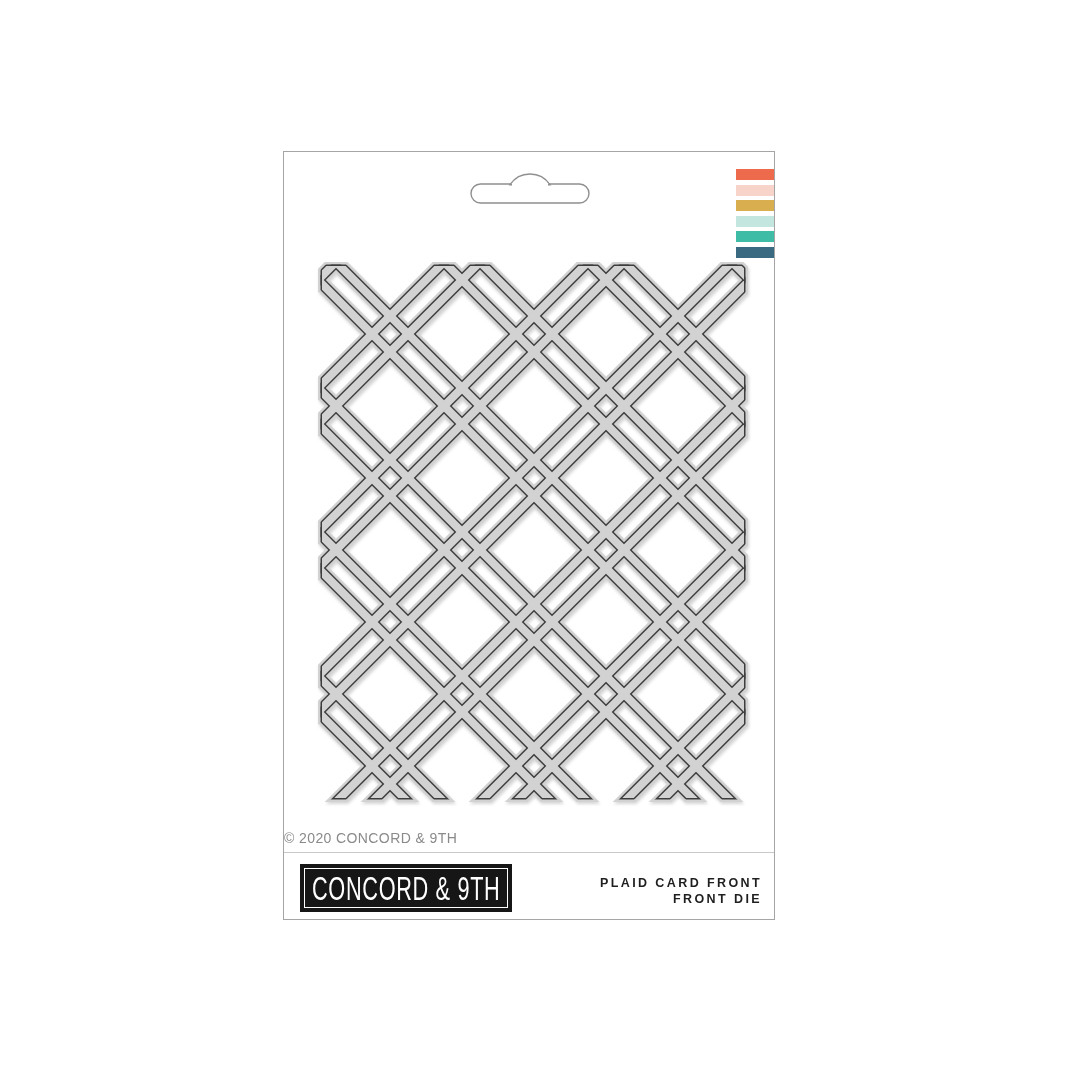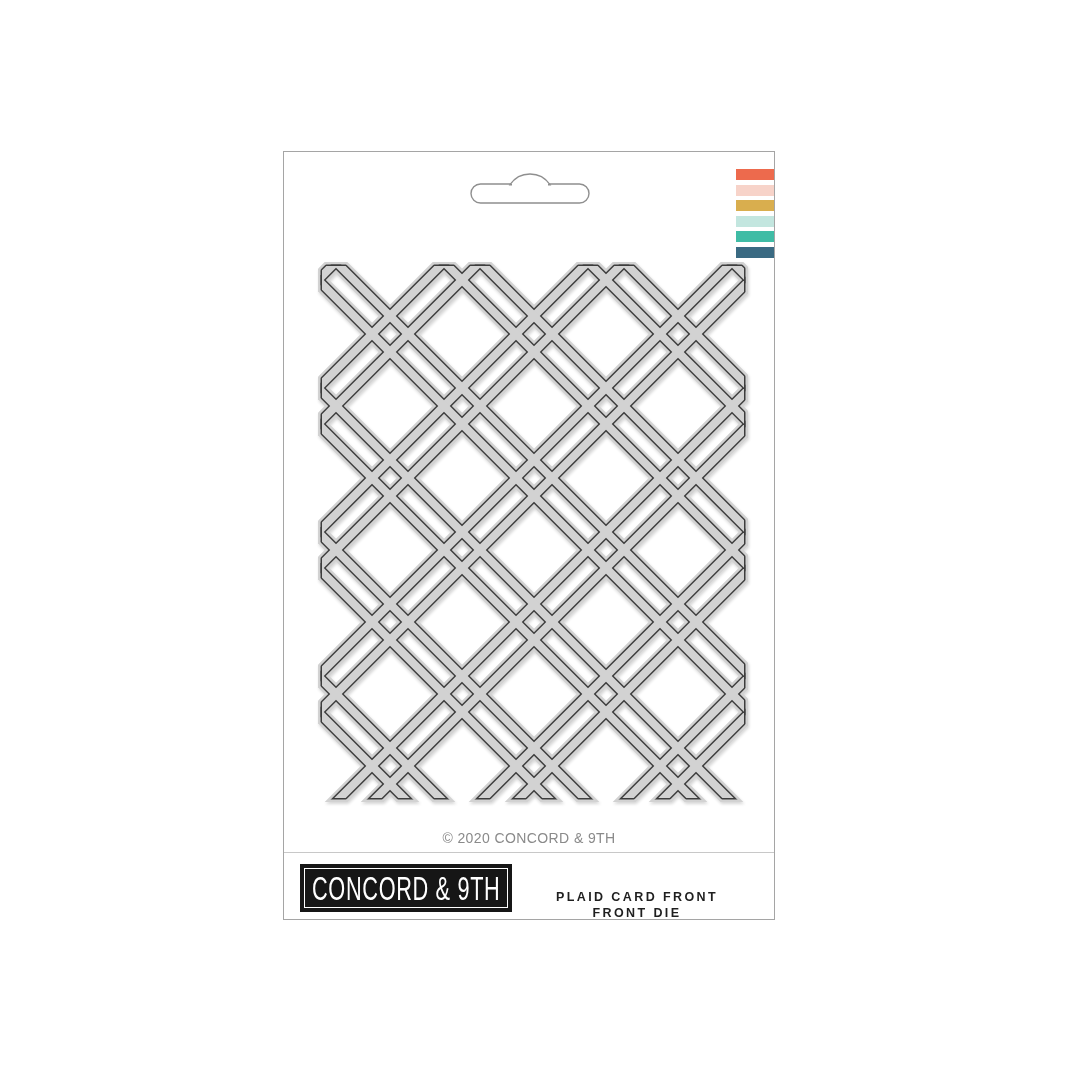--- a/index.html
+++ b/index.html
@@ -7,33 +7,33 @@
        font-family:"Liberation Sans",sans-serif;overflow:hidden;}
   .card{position:absolute;left:283px;top:151px;width:492px;height:769px;
         background:#ffffff;border:1.5px solid var(--card-border,#a5a5a5);box-sizing:border-box;}
   .hang-tab{position:absolute;left:176px;top:6px;width:140px;height:50px;}
   .hang-tab .outline{fill:#ffffff;stroke:var(--tab-stroke,#8f8f8f);stroke-width:1.4;}
   .hang-tab .eraser{stroke:#ffffff;stroke-width:3;}
   .stripes{position:absolute;left:452px;top:17px;width:38px;}
   .stripe{width:38px;height:11px;margin-bottom:4.6px;}
   .die-svg{position:absolute;left:34px;top:110px;width:430px;height:540px;
            filter:drop-shadow(1px 2px 1.5px rgba(0,0,0,0.16));}
-  .copyright{position:absolute;left:0;top:678px;width:100%;text-align:center;
+  .copyright{position:absolute;left:0;top:678px;width:100%;
              font-size:14px;letter-spacing:0.4px;color:var(--copyright-color,#8a8a8a);}
   .divider{position:absolute;left:0;top:700px;width:100%;height:1.2px;
            background:var(--divider,#c8c8c8);}
   .logo{position:absolute;left:16px;top:712px;width:212px;height:48px;
         background:var(--logo-bg,#161616);}
   .logo-inner{position:absolute;left:4px;top:4px;right:4px;bottom:4px;
         border:1.5px solid var(--logo-fg,#ffffff);display:flex;align-items:flex-start;justify-content:center;}
   .logo-text{color:var(--logo-fg,#ffffff);font-size:34px;font-weight:400;
         letter-spacing:1px;transform:scaleX(0.64);transform-origin:center;white-space:nowrap;}
-  .product-title{position:absolute;left:228px;top:723px;width:250px;text-align:center;
+  .product-title{position:absolute;left:228px;top:723px;width:250px;text-align:right;
         color:var(--product-color,#1f1f1f);font-weight:bold;font-size:12.5px;
-        letter-spacing:2.4px;line-height:16px;margin-top:14px;}
+        letter-spacing:2.4px;line-height:16px;}
 </style>
 </head>
 <body style="--card-border: #a5a5a5; --tab-stroke: #8f8f8f; --divider: #c8c8c8; --logo-bg: #161616; --logo-fg: #ffffff; --product-color: #1f1f1f; --copyright-color: #8a8a8a; background: rgb(255, 255, 255);">
 
 <div class="card">
 
   <svg class="hang-tab" viewBox="0 0 140 50">
     <rect class="outline" x="11" y="26" width="118" height="19" rx="9.5"></rect>
     <path class="outline" d="M 50 26.7 A 24 24 0 0 1 90 26.7 Z"></path>
     <line class="eraser" x1="52" y1="26.7" x2="88" y2="26.7"></line>

